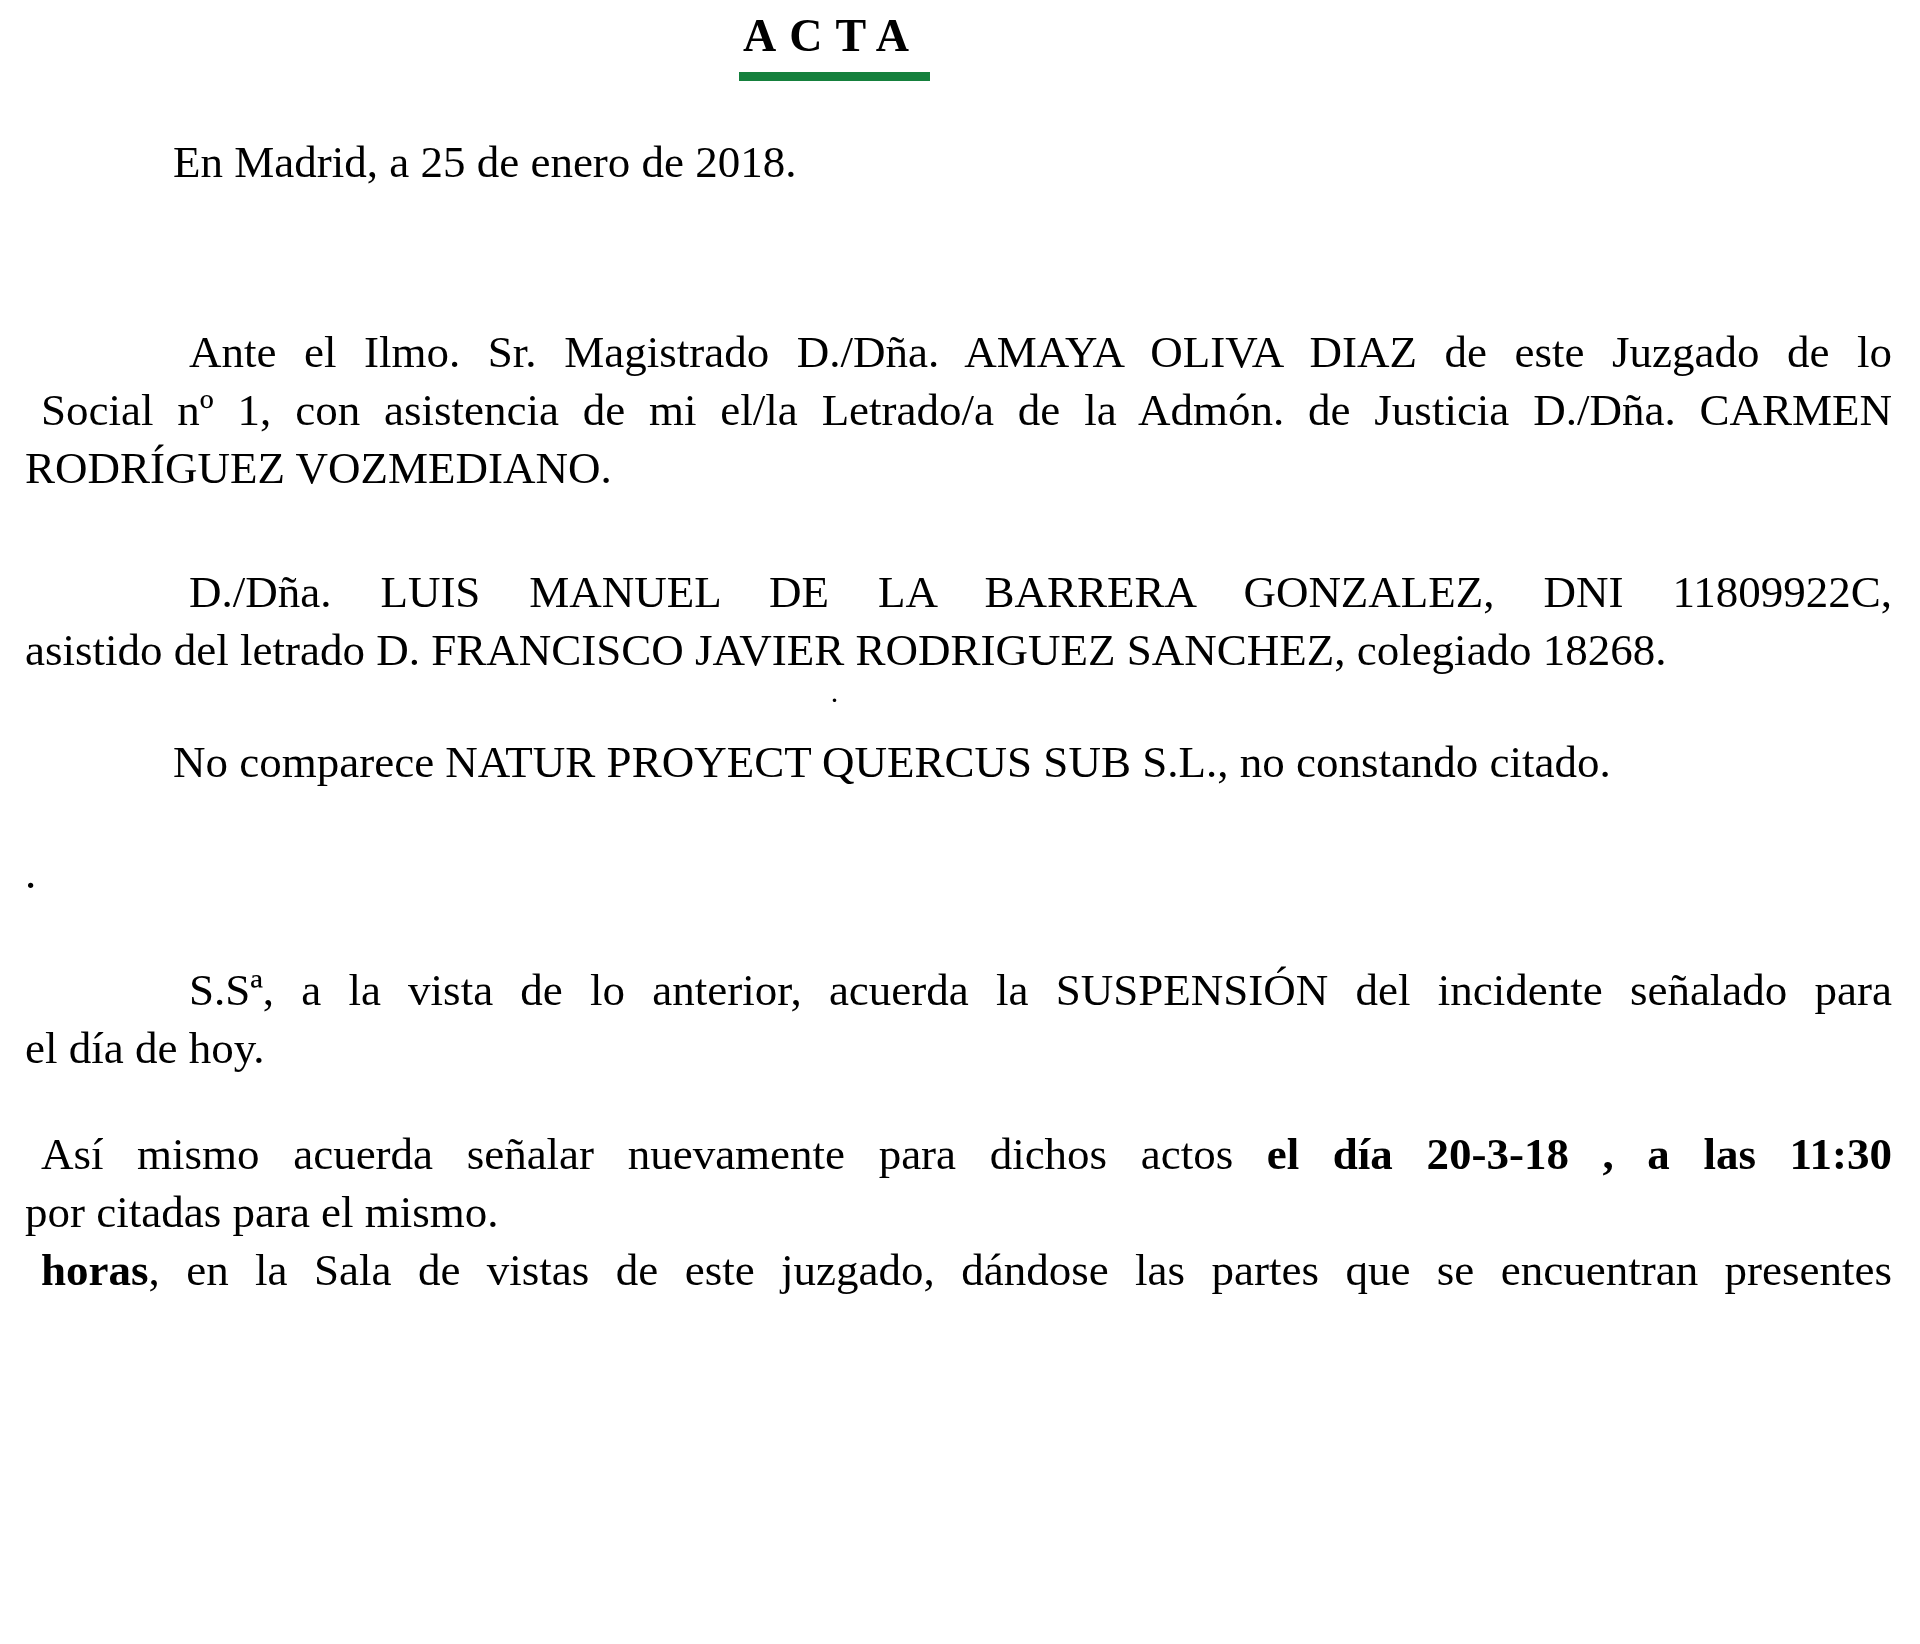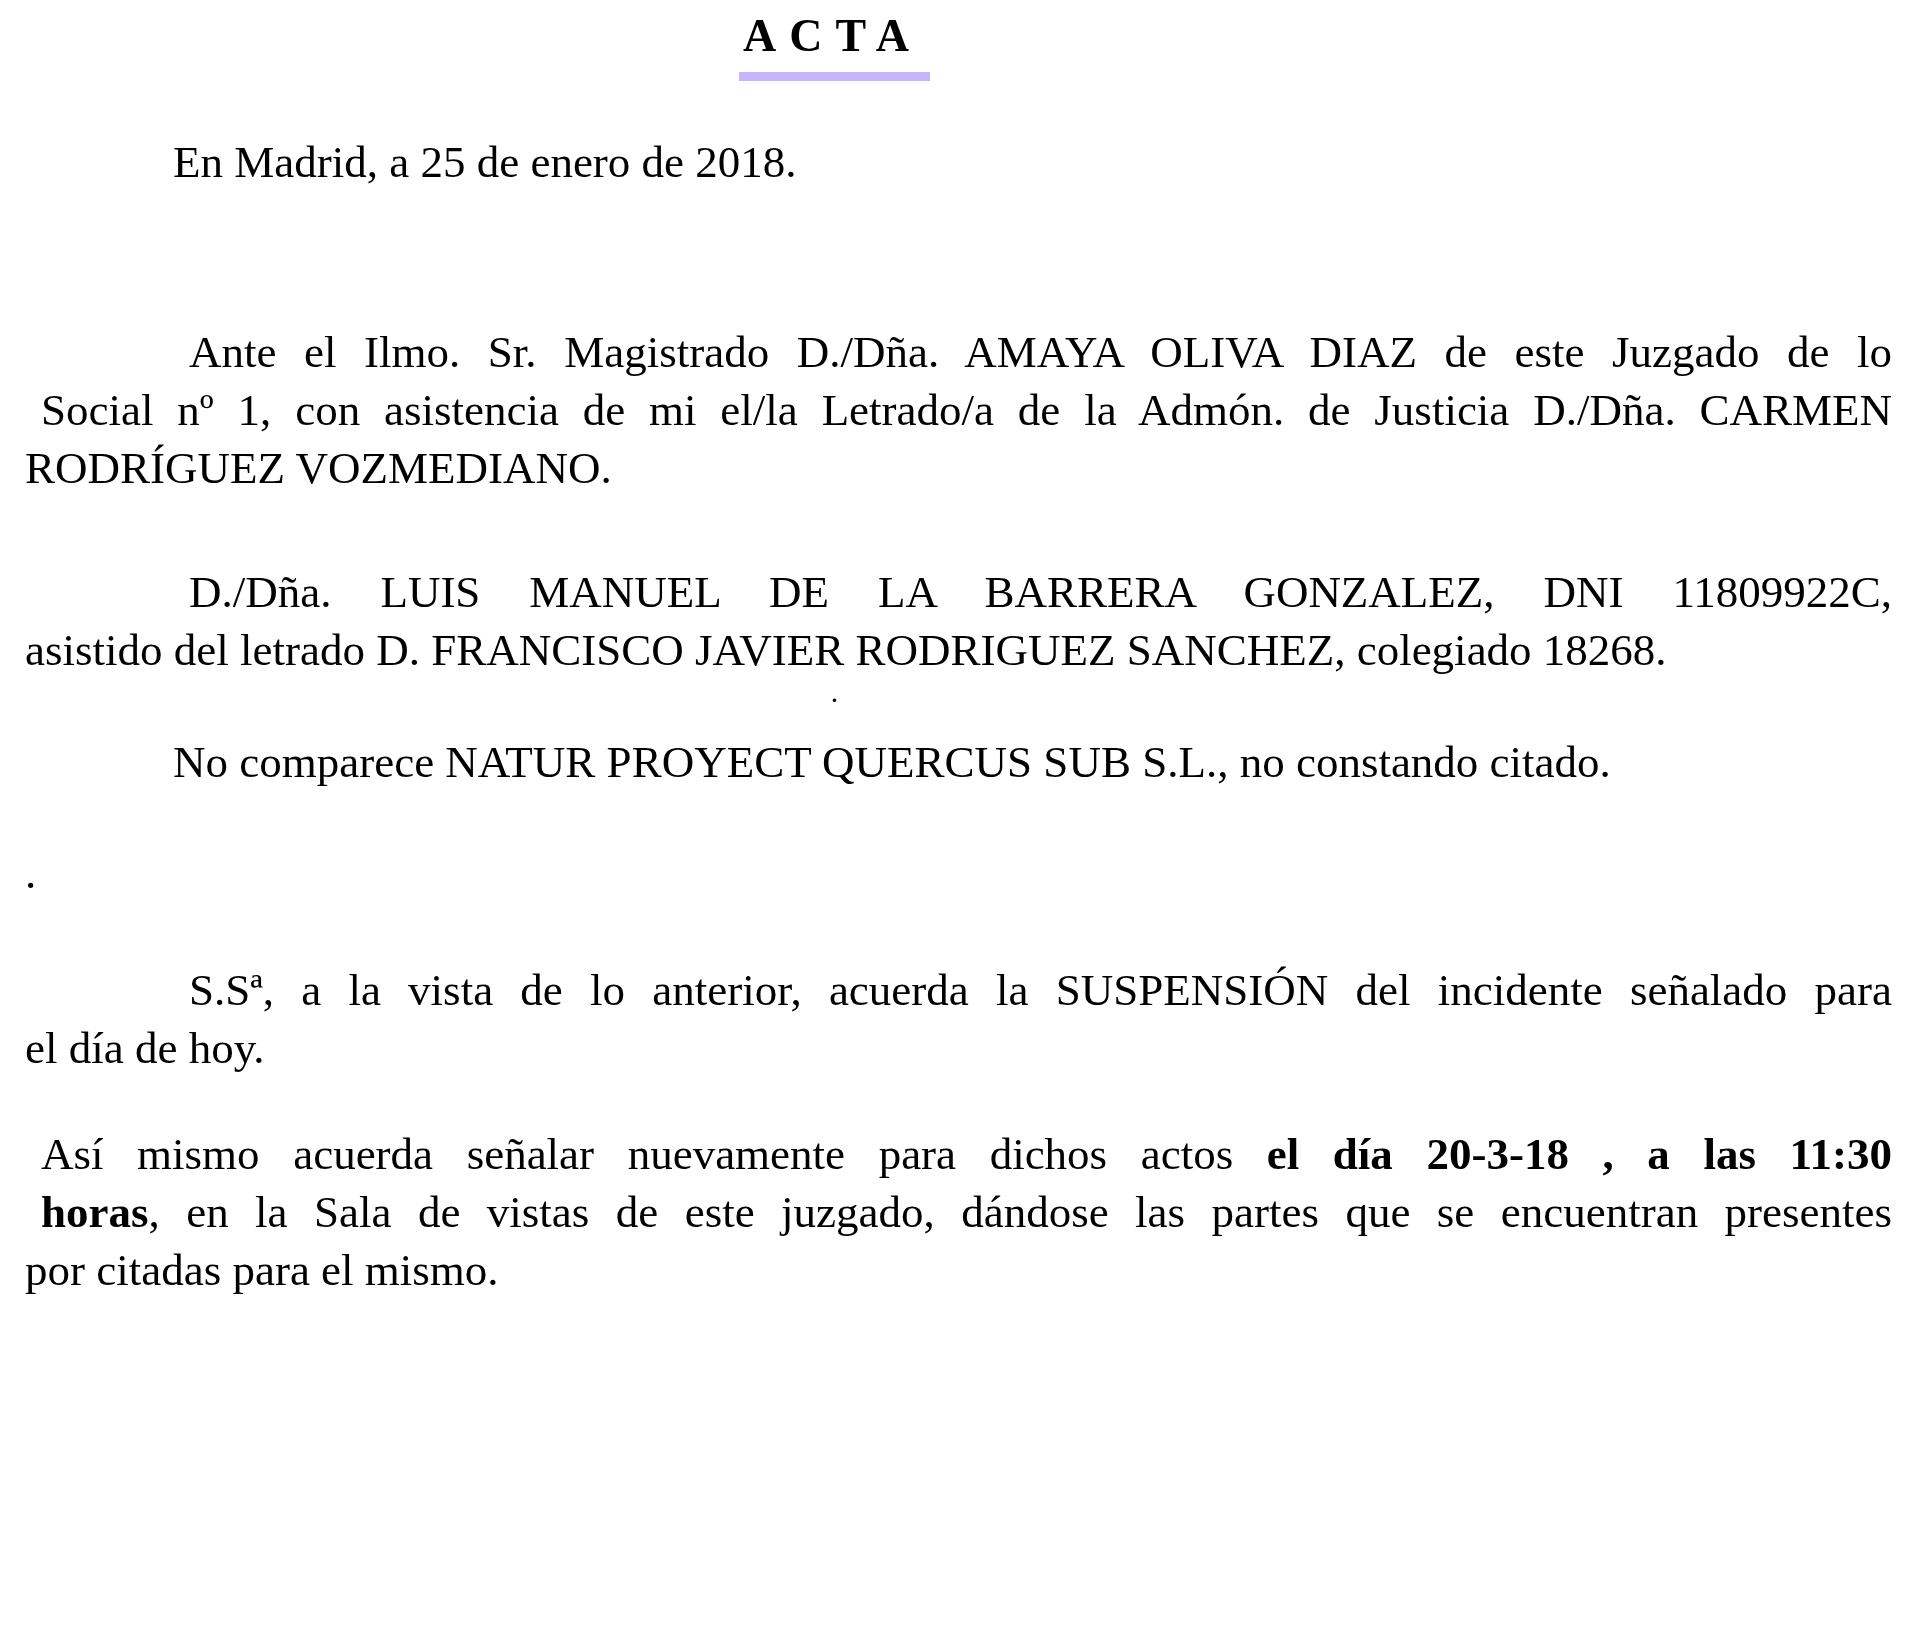--- a/index.html
+++ b/index.html
@@ -26,21 +26,21 @@
     margin: 0 248px 52px 0;
     text-align: center;
     font-size: 46px;
     line-height: 60px;
     font-weight: bold;
   }
   h1.title .underlined {
     display: inline-block;
     letter-spacing: 13px;
     padding: 0 8px 6px 4px;
-    border-bottom: 9px solid #c4b5fd;
+    border-bottom: 9px solid #15803d;
   }
 
   .p-date        { margin: 0 0 132px 0; }
   .p-intro       { margin: 0 0 66px 0; }
   .h-comparecen  { margin: 0 0 56px 0; text-indent: 148px; letter-spacing: 2px; }
   .h-demandante  { margin: 0 0 70px 0; text-indent: 148px; font-weight: bold; }
   .p-demandante  { margin: 0; }
   .center-dot    { margin: 0 248px 28px 0; text-align: center; line-height: 26px; font-size: 30px; }
   .h-demandado   { margin: 0 0 46px 0; text-indent: 148px; font-weight: bold; }
   .p-nocomparece { margin: 0 0 62px 0; }
@@ -81,17 +81,17 @@
 
   <p class="para margin-dot">.</p>
 
   <p class="para p-suspension">
     <span class="line just ind">S.Sª, a la vista de lo anterior, acuerda la SUSPENSIÓN del incidente señalado para</span>
     <span class="line">el día de hoy.</span>
   </p>
 
   <p class="para p-final">
     <span class="line just"><span>Así mismo acuerda señalar nuevamente para dichos actos </span><span class="bold">el día 20-3-18 , a las 11:30</span></span>
+    <span class="line">por citadas para el mismo.</span>
     <span class="line just"><span class="bold">horas</span><span>, en la Sala de vistas de este juzgado, dándose las partes que se encuentran presentes</span></span>
-    <span class="line">por citadas para el mismo.</span>
   </p>
 
 </main>
 
 </body></html>

